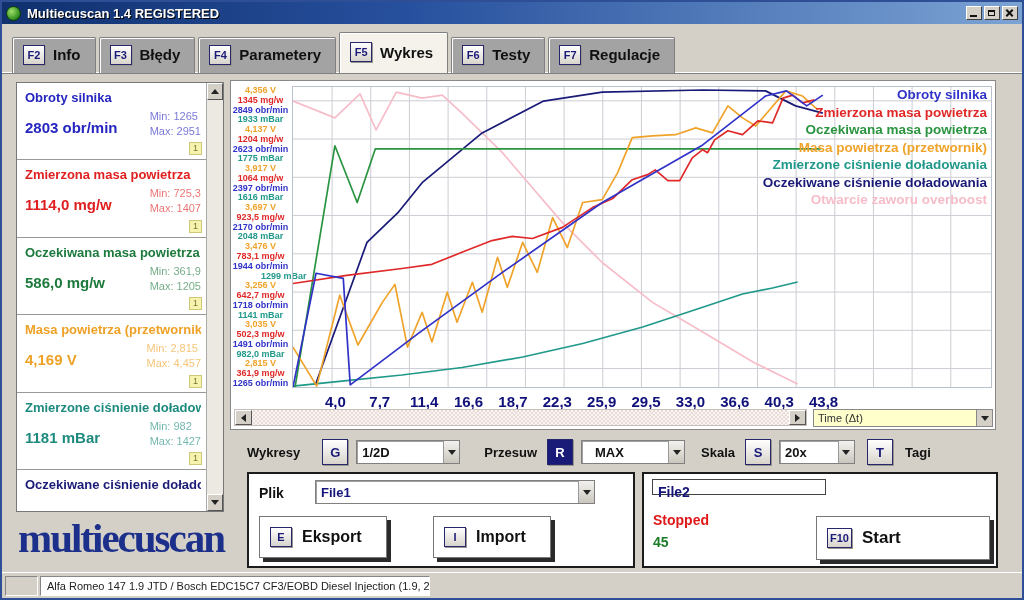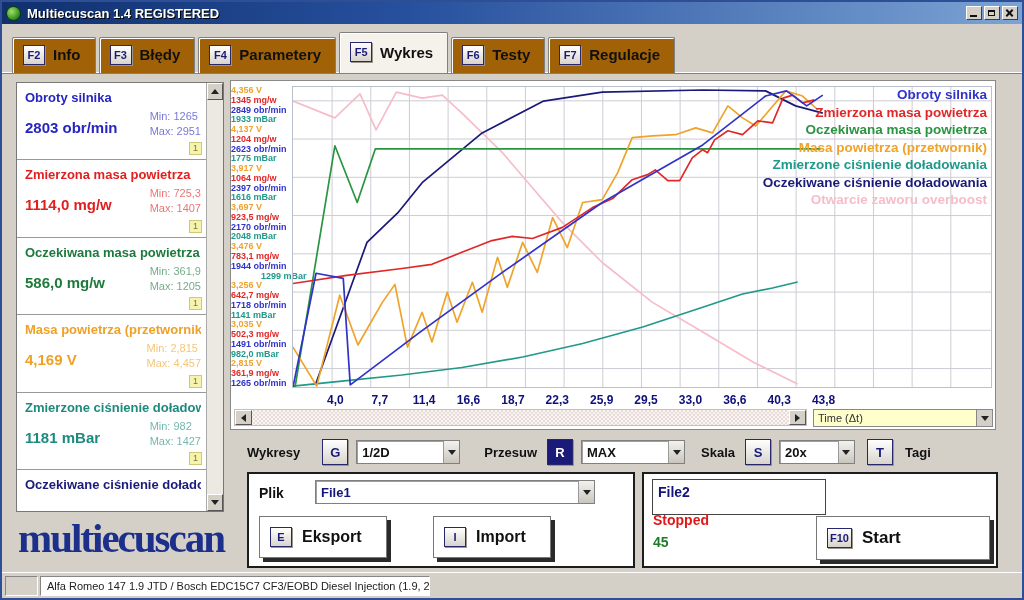--- a/index.html
+++ b/index.html
@@ -18,21 +18,21 @@
   .winbtns { display:flex; gap:2px; }
   .winbtn { width:16px; height:14px; background:#d4d0c8; border:1px solid #fff;
     border-right-color:#404040; border-bottom-color:#404040; position:relative; }
   .winbtn .glyph-min { position:absolute; left:3px; bottom:2px; width:7px; height:2px; background:#111; }
   .winbtn .glyph-rest { position:absolute; left:3px; top:3px; width:7px; height:6px; border:1px solid #111; border-top-width:2px; }
   .winbtn .glyph-x1,.winbtn .glyph-x2 { position:absolute; left:2px; top:5px; width:9px; height:2px; background:#111; }
   .winbtn .glyph-x1 { transform:rotate(45deg); } .winbtn .glyph-x2 { transform:rotate(-45deg); }
   
   .tabbar { position:absolute; left:10px; top:31px; height:40px; display:flex; align-items:flex-end; z-index:5; }
   .tab { display:flex; align-items:center; gap:8px; padding:6px 14px 8px 10px; height:36px;
-    background:#a16207; border:1px solid #808080; border-bottom:none; margin-right:3px;
+    background:#a3a3a3; border:1px solid #808080; border-bottom:none; margin-right:3px;
     border-radius:2px 2px 0 0; box-shadow:inset 1px 1px 0 #fff; cursor:default; }
   .tab.active { background:#f4f2ea; height:41px; position:relative; z-index:6; }
   .tab-label { font-weight:bold; font-size:15px; color:#101010; white-space:nowrap; }
   .keycap { display:inline-flex; align-items:center; justify-content:center;
     min-width:22px; height:20px; padding:0 2px; background:linear-gradient(#ffffff,#d8d4cc);
     border:1px solid #27276e; box-shadow:1px 1px 0 #9a968e; color:#1a1a78;
     font-weight:bold; font-size:11px; }
   .frame-line { position:absolute; left:0; right:0; top:70px; height:2px;
     background:#fff; border-bottom:1px solid #808080; }
   
@@ -54,28 +54,28 @@
   .param-value { font-weight:bold; font-size:15px; margin-top:14px; white-space:nowrap; }
   .param-minmax { position:absolute; right:22px; top:26px; font-size:11px; opacity:.62;
     line-height:15px; text-align:left; white-space:nowrap; }
   .param-badge { position:absolute; right:21px; bottom:4px; background:#f6f3ae;
     border:1px solid #cfc878; color:#7c7430; font-size:9px; padding:0 3px; line-height:11px; }
   
   .chart-panel { position:absolute; left:228px; top:78px; width:766px; height:350px;
     background:#fff; border:1px solid #888; }
   .ylabels { position:absolute; left:0; top:5px; width:59px; height:302px;
     display:flex; flex-direction:column; justify-content:space-between; }
-  .ylabel { font-size:9px; line-height:9px; text-align:left; font-weight:bold; white-space:nowrap; }
+  .ylabel { font-size:9px; line-height:9px; text-align:center; font-weight:bold; white-space:nowrap; }
   .plot { position:absolute; left:61px; top:5px; width:700px; height:302px;
     border:1px solid #b9c2cc; }
   .plot svg { display:block; width:100%; height:100%; }
   .legend { position:absolute; right:8px; top:5px; text-align:right; }
   .legend-item { font-weight:bold; font-size:13.5px; line-height:17.5px; white-space:nowrap; }
   .xticks { position:absolute; left:61px; top:312px; width:700px; height:14px; }
-  .xtick { position:absolute; transform:translateX(-50%); font-weight:bold; font-size:12px; color:#10107a; }
+  .xtick { position:absolute; transform:translateX(-50%); font-weight:bold; font-size:15px; color:#10107a; }
   .hscroll { position:absolute; left:3px; top:328px; width:573px; height:17px;
     background-color:#faf5f3;
     background-image:linear-gradient(45deg,#e7dcd7 25%,transparent 25%,transparent 75%,#e7dcd7 75%),
                      linear-gradient(45deg,#e7dcd7 25%,transparent 25%,transparent 75%,#e7dcd7 75%);
     background-size:4px 4px; background-position:0 0,2px 2px; border:1px solid #c6beb8; }
   .hbtn { position:absolute; top:0; width:17px; height:15px; background:#d4d0c8;
     border:1px solid #fff; border-right-color:#555; border-bottom-color:#555;
     display:flex; align-items:center; justify-content:center; }
   .hbtn.left { left:0; } .hbtn.right { right:0; }
   .time-combo { position:absolute; left:582px; top:328px; width:180px; height:18px;
@@ -98,21 +98,21 @@
   .panel-session { left:640px; top:470px; width:356px; height:96px; }
   .plik-label { position:absolute; left:10px; top:11px; font-weight:bold; font-size:14px; color:#111; }
   .file-combo { position:absolute; left:66px; top:6px; width:280px; }
   .file-combo .val { color:#14147a; }
   .shadow-btn { position:absolute; background:#fff; border:1px solid #777;
     box-shadow:4px 4px 0 #2a2a2a; display:flex; align-items:center; gap:10px; padding:0 10px; }
   .shadow-btn .lbl { font-weight:bold; font-size:16px; color:#101010; white-space:nowrap; }
   .btn-export { left:10px; top:42px; width:128px; height:42px; }
   .btn-import { left:184px; top:42px; width:118px; height:42px; }
   .btn-start  { left:172px; top:42px; width:174px; height:44px; }
-  .file2-box { position:absolute; left:8px; top:5px; width:174px; height:36px;
+  .file2-box { position:absolute; left:8px; top:5px; width:174px; height:16px;
     border:1px solid #444; font-weight:bold; font-size:14px; color:#14147a;
     padding:4px 0 4px 5px; }
   .status-stopped { position:absolute; left:9px; top:38px; font-weight:bold; font-size:14px; color:#e01818; }
   .status-counter { position:absolute; left:9px; top:60px; font-weight:bold; font-size:14px; color:#1c7c28; }
   
   .logo { position:absolute; left:16px; top:512px; font-family:"Liberation Serif",serif;
     font-weight:bold; font-size:41px; color:#1c2f8a; letter-spacing:-2px; }
   .statusbar { position:absolute; left:0; right:0; bottom:0; height:26px;
     background:#d4d0c8; border-top:1px solid #fff; }
   .status-cell { position:absolute; top:3px; height:20px; border:1px solid #868686;
@@ -345,21 +345,21 @@
     <span class="ctl-label">Wykresy</span>
     <span class="keycap big" style="margin-left:22px;">G</span>
     <span class="combo" style="width:104px; margin-left:8px;">
       <span class="val">1/2D</span>
       <span class="dd-btn">
           <span class="tri-down"></span>
         </span>
     </span>
     <span class="ctl-label" style="margin-left:24px;">Przesuw</span>
     <span class="keycap big dark" style="margin-left:10px;">R</span>
-    <span class="combo" style="width:104px; margin-left:8px;">
+    <span class="combo" style="width:104px; margin-left:8px;padding-left:8px;">
       <span class="val">MAX</span>
       <span class="dd-btn">
           <span class="tri-down"></span>
         </span>
     </span>
     <span class="ctl-label" style="margin-left:16px;text-align:center;">Skala</span>
     <span class="keycap big" style="margin-left:10px;">S</span>
     <span class="combo" style="width:76px; margin-left:8px;">
       <span class="val">20x</span>
       <span class="dd-btn">

